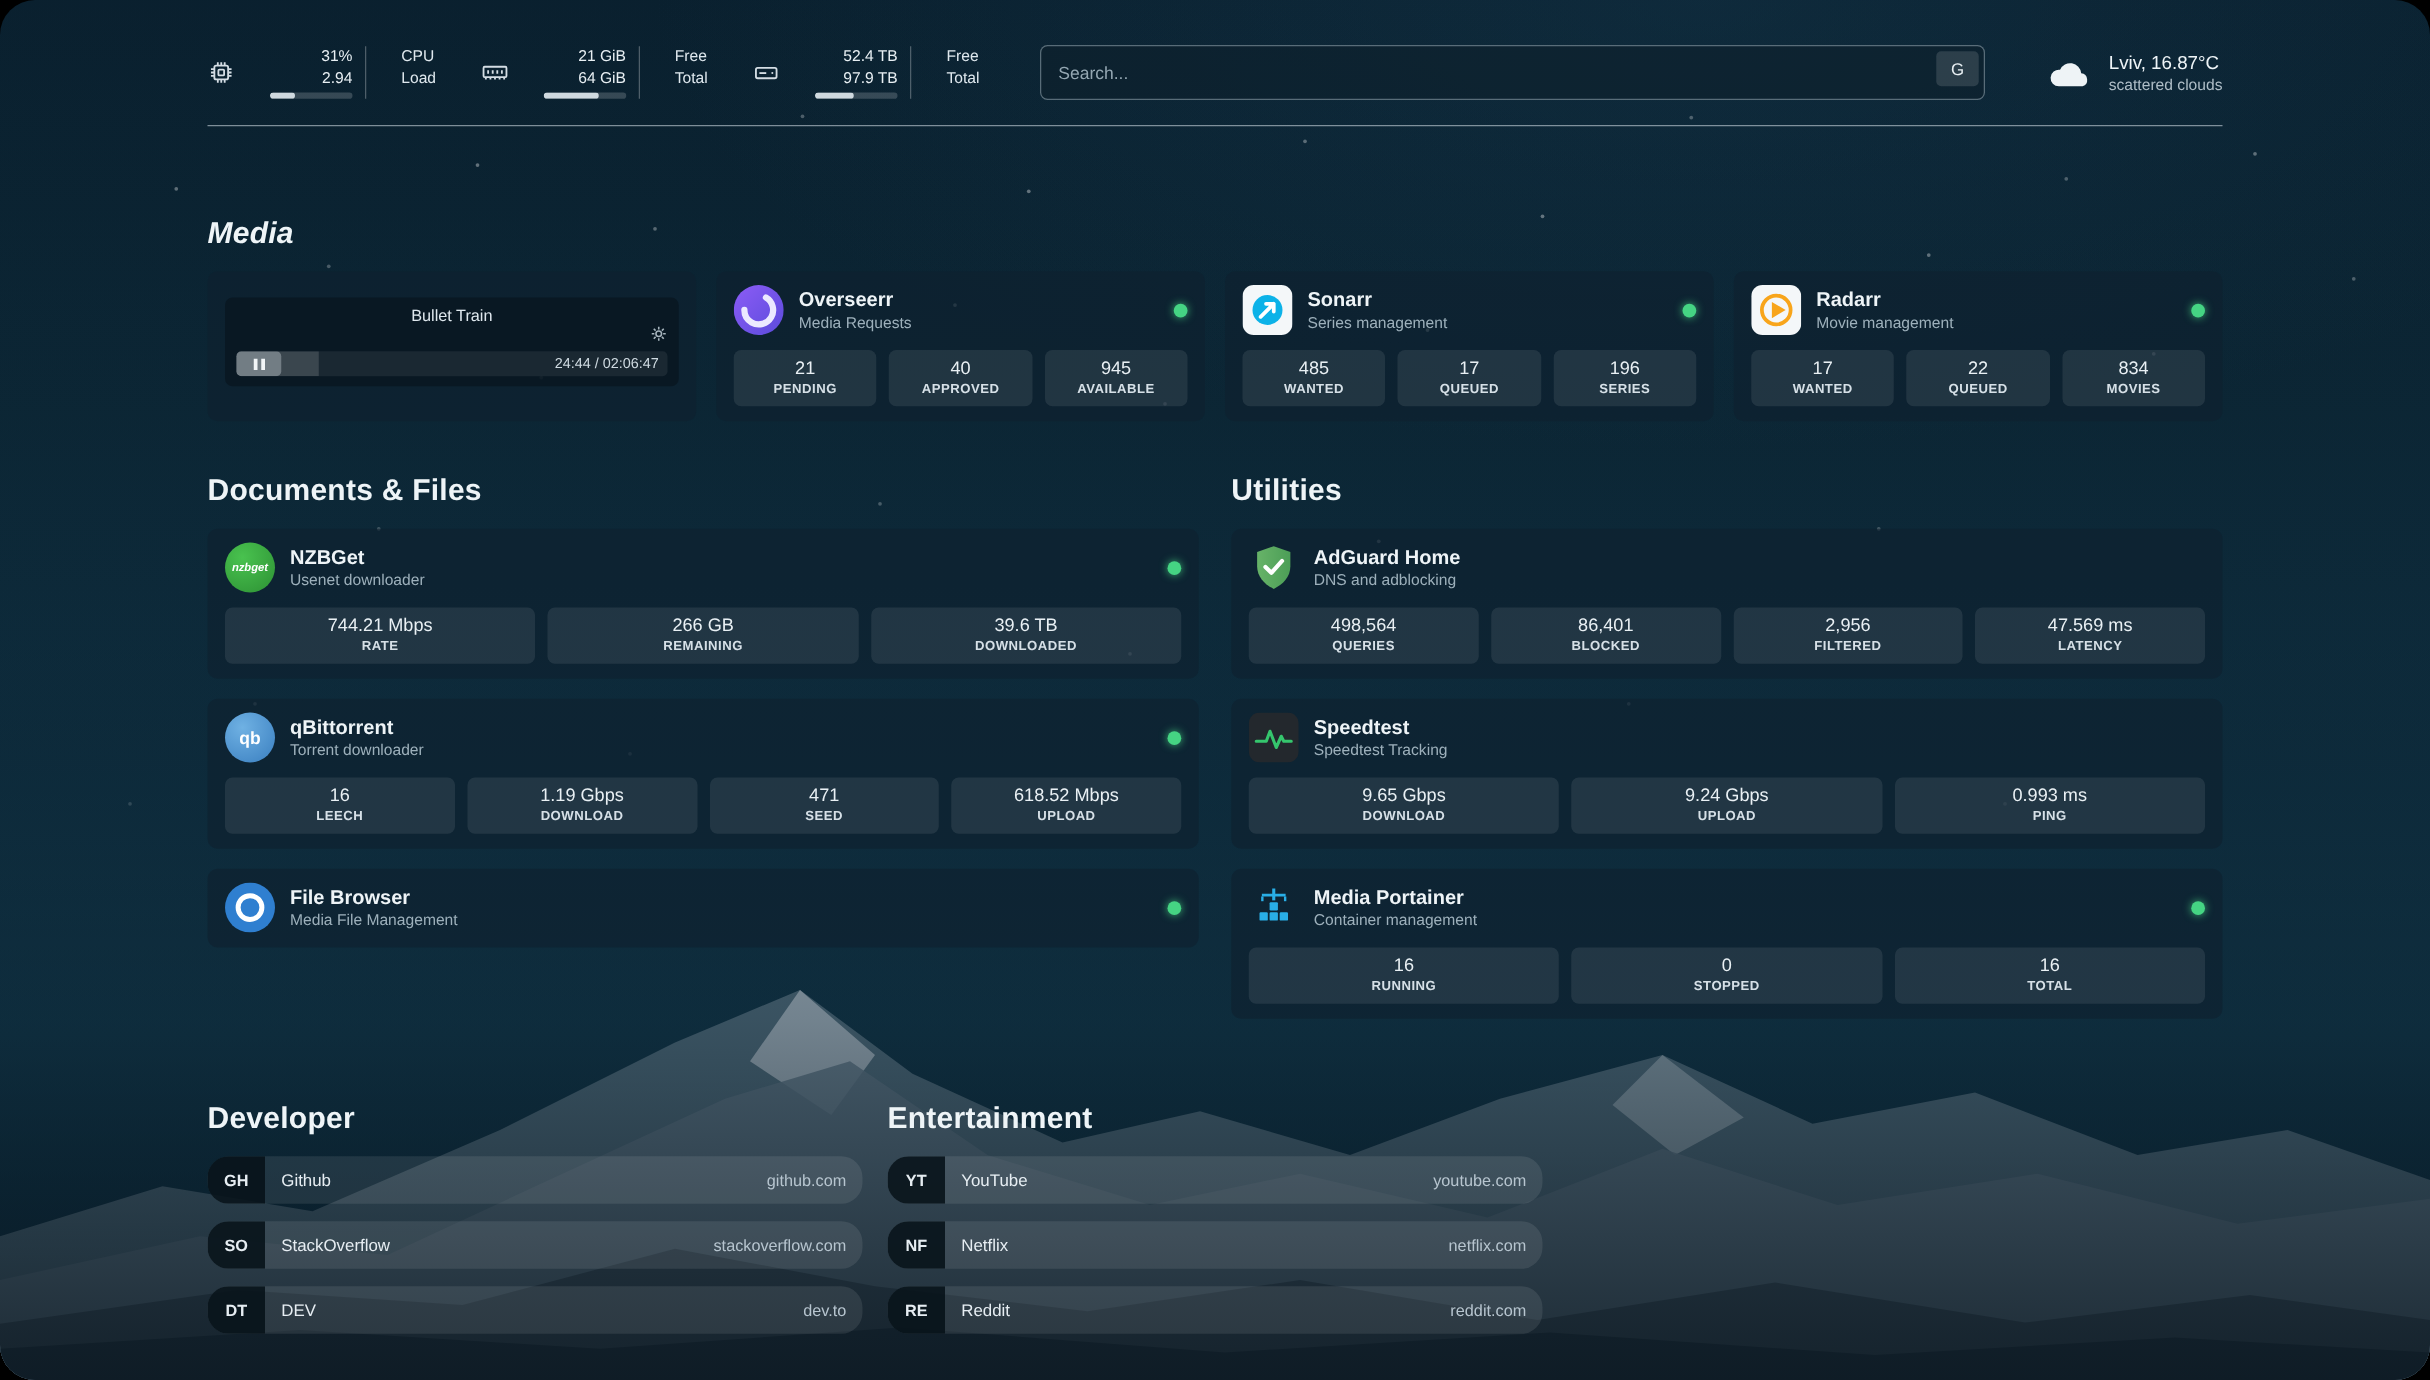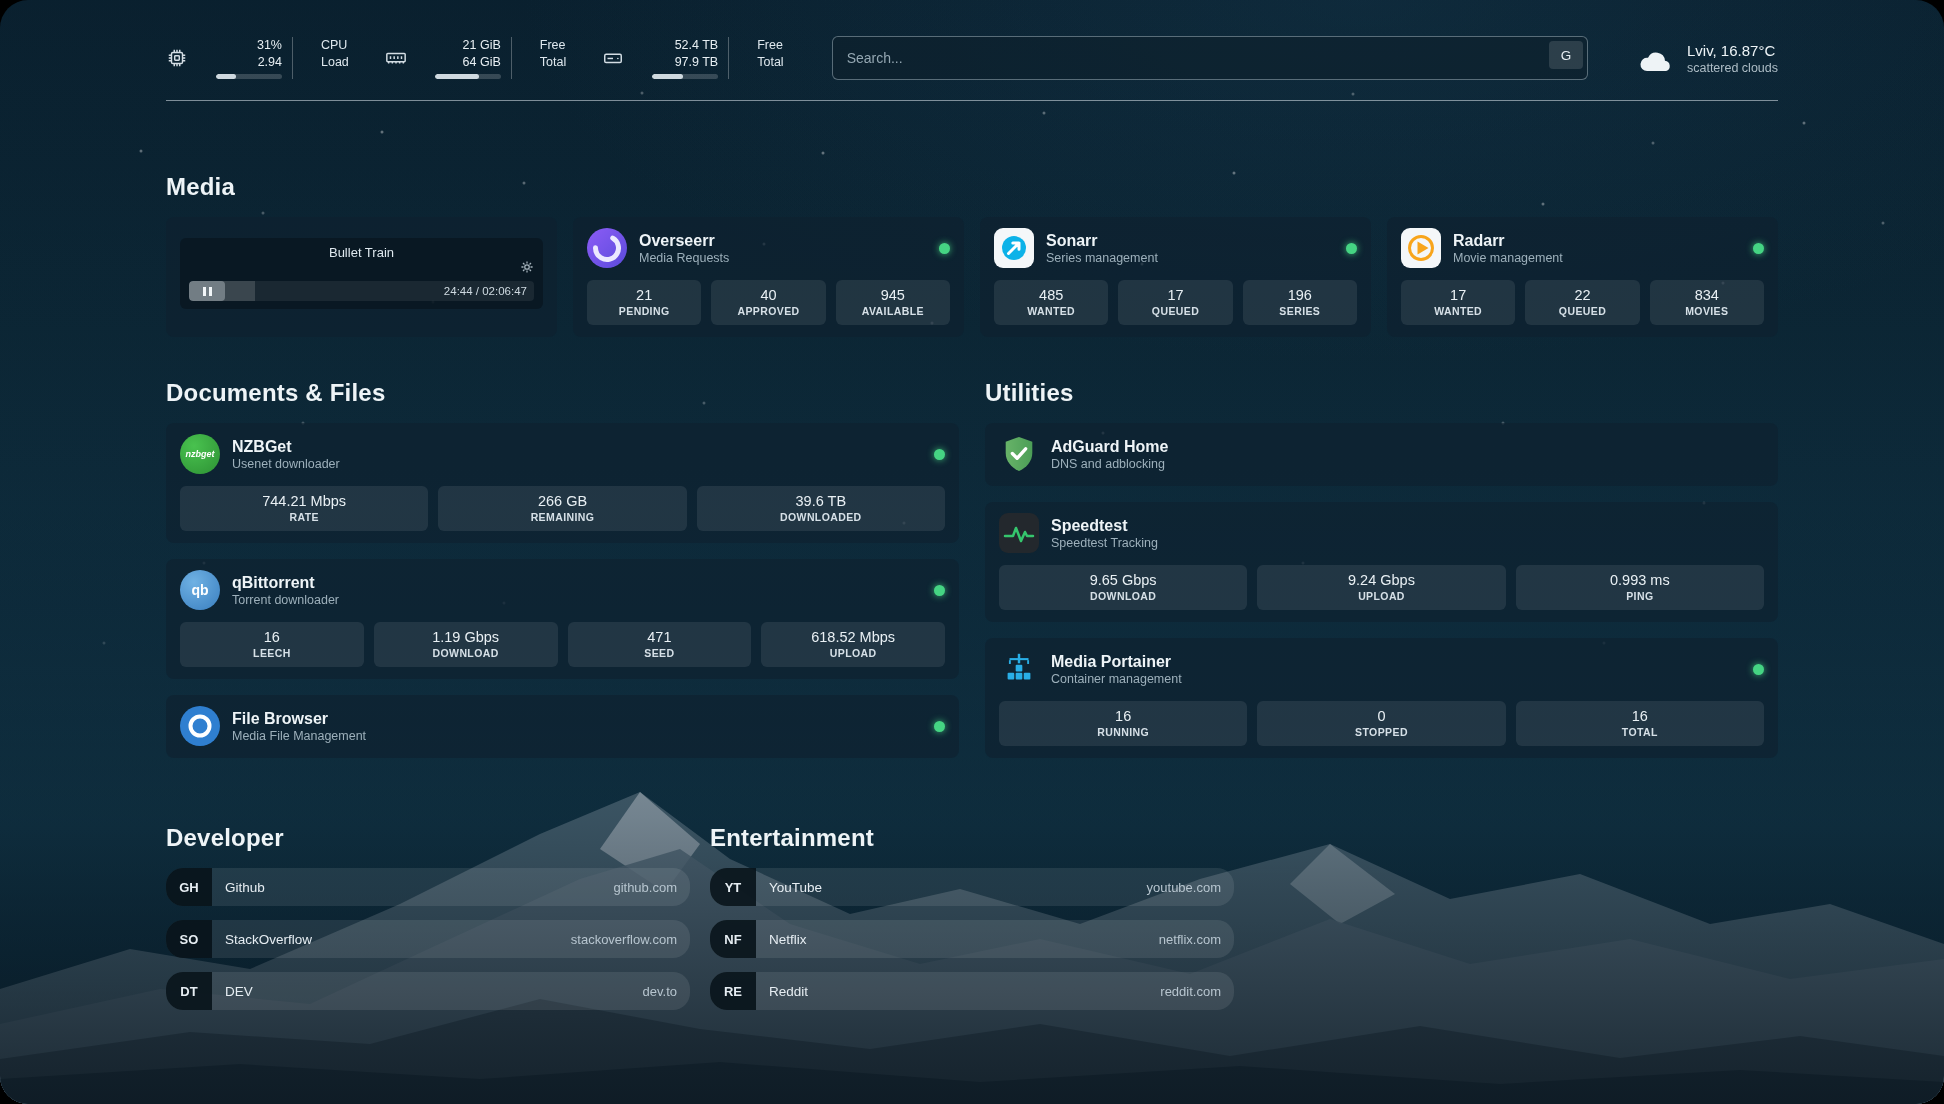--- a/index.html
+++ b/index.html
@@ -60,28 +60,28 @@
   .search-wrap { flex: 1; position: relative; margin: 0 48px 0 12px; }
   .search-input { width: 100%; height: 44px; background: rgba(13,31,43,0.6);
     border: 1px solid rgba(196,212,222,0.42); border-radius: 6px; color: #e8eff3;
     font-size: 14px; padding: 0 52px 0 14px; outline: none;
     font-family: "Liberation Sans", sans-serif; }
   .search-input::placeholder { color: #94a7b2; }
   .search-btn { position: absolute; right: 5px; top: 5px; width: 34px; height: 28px;
     background: rgba(255,255,255,0.13); border: none; border-radius: 4px;
     color: #e8eff3; font-size: 13.5px; cursor: pointer;
     font-family: "Liberation Sans", sans-serif; }
-  .weather { display: flex; align-items: flex-end; gap: 13px; }
+  .weather { display: flex; align-items: center; gap: 13px; }
   .weather-loc { font-size: 15px; color: #eef4f7; }
   .weather-cond { font-size: 12.5px; color: #aebdc6; margin-top: 2px; }
   .divider { margin-top: 20px; border-bottom: 1px solid rgba(222,232,238,0.55); }
 
   
   .section-title { font-size: 24px; font-weight: 600; color: #eef4f7; letter-spacing: .2px; }
-  .media-title { margin-top: 72px; }
+  .media-title { margin-top: 72px; font-style: italic; }
   .media-grid { display: grid; grid-template-columns: repeat(4,1fr); gap: 16px; margin-top: 16px; }
   .card { background: rgba(14,33,46,0.62); border-radius: 8px; padding: 11px 14px 12px;
     position: relative; cursor: pointer; }
   .chead { display: flex; align-items: center; }
   .cicon { width: 40px; height: 40px; flex: none; margin-right: 12px;
     display: flex; align-items: center; justify-content: center; }
   .icon-circle { width: 40px; height: 40px; border-radius: 50%;
     display: flex; align-items: center; justify-content: center; }
   .nzb-bg { background: radial-gradient(circle at 35% 30%, #49c24f, #2d9134); }
   .nzb-txt { color: #fff; font-size: 9px; font-weight: 700; font-style: italic; }
@@ -448,20 +448,38 @@
                     </defs>
                   <path d="M20 2l14 5v12c0 9-6.5 15.5-14 19C12.5 34.5 6 28 6 19V7z" fill="url(#ag)"></path>
                   <path d="M13 19.5l5 5 9-10" stroke="#fff" stroke-width="3.5" fill="none" stroke-linecap="round" stroke-linejoin="round"></path>
                 </svg>
               </div>
               <div>
                 <div class="cname">AdGuard Home</div>
                 <div class="csub">DNS and adblocking</div>
               </div>
             </div>
+            <div class="tiles">
+              <div class="tile">
+                <div class="tile-v">498,564</div>
+                <div class="tile-l">QUERIES</div>
+              </div>
+              <div class="tile">
+                <div class="tile-v">86,401</div>
+                <div class="tile-l">BLOCKED</div>
+              </div>
+              <div class="tile">
+                <div class="tile-v">2,956</div>
+                <div class="tile-l">FILTERED</div>
+              </div>
+              <div class="tile">
+                <div class="tile-v">47.569 ms</div>
+                <div class="tile-l">LATENCY</div>
+              </div>
+            </div>
           </div>
 
           <div class="card">
             <div class="chead">
               <div class="cicon">
                 <svg width="40" height="40" viewBox="0 0 40 40">
                   <rect width="40" height="40" rx="9" fill="#23282d"></rect>
                   <path d="M6 23h8l3-8 5 13 4-9 2 4h6" stroke="#35c66d" stroke-width="2.5" fill="none" stroke-linejoin="round" stroke-linecap="round"></path>
                 </svg>
               </div>

